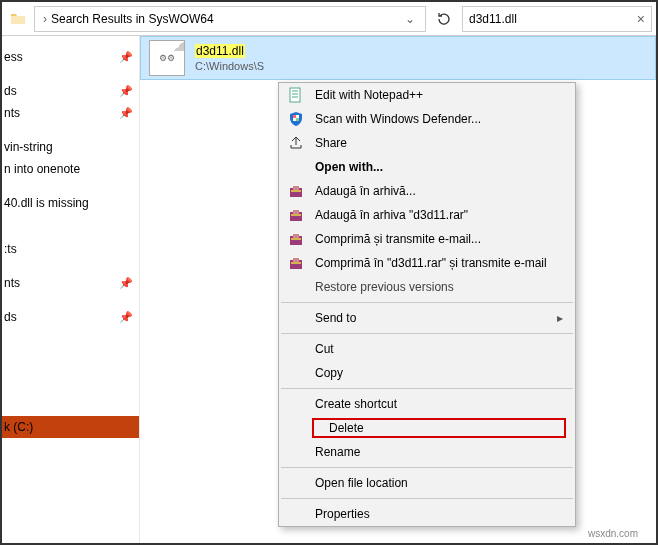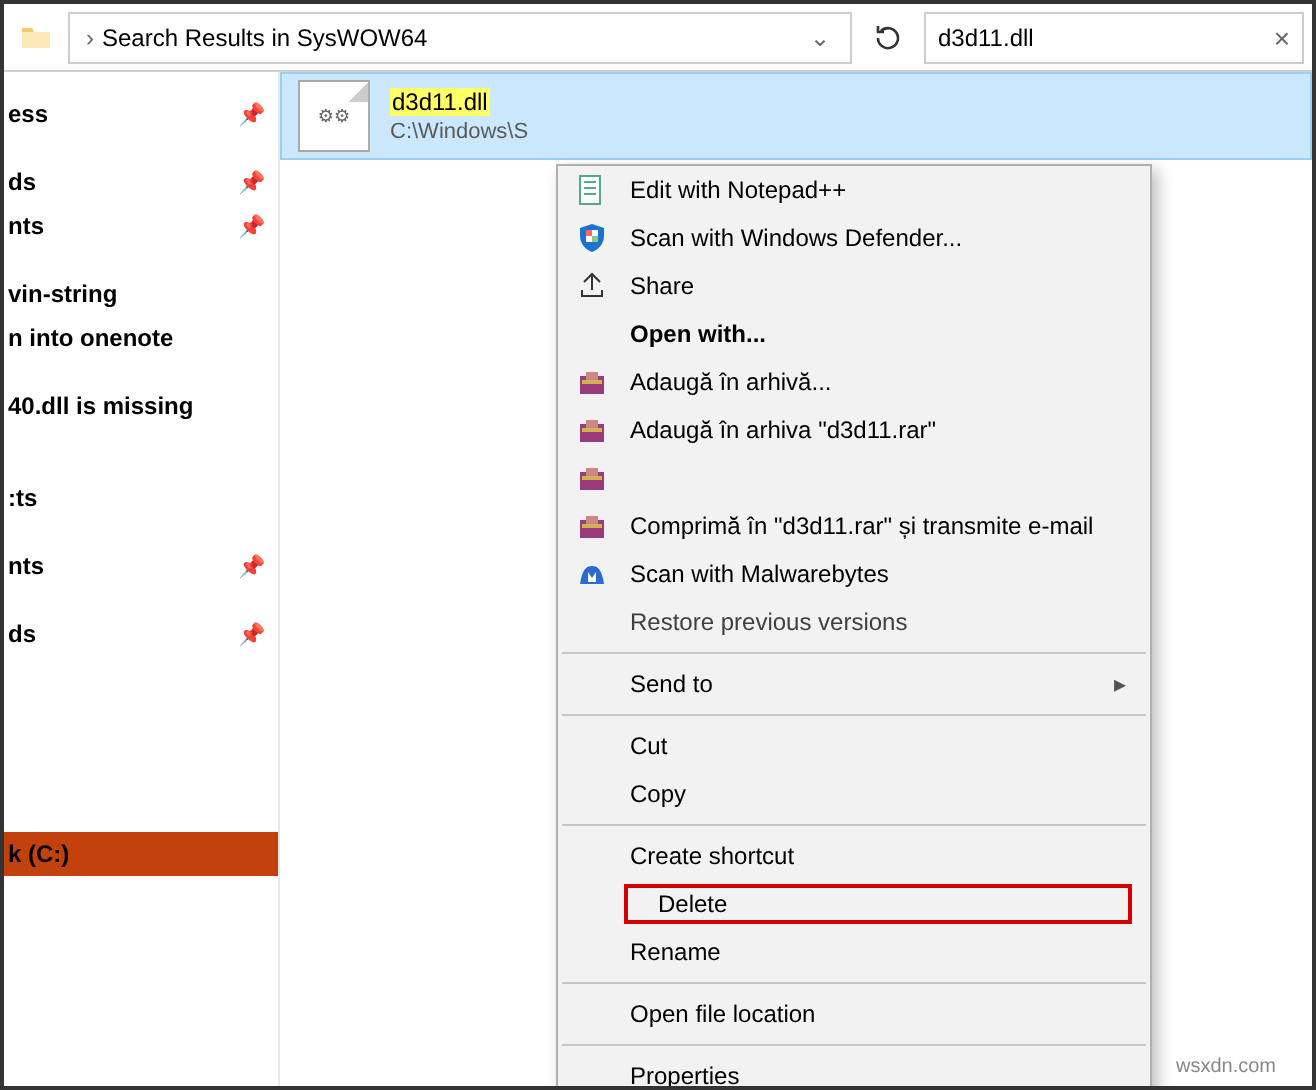--- a/index.html
+++ b/index.html
@@ -13,21 +13,21 @@
     .breadcrumb-box .bc-text { color: #000; flex: 1; white-space: nowrap; }
     .dropdown-chev { color: #666; padding: 0 6px; }
     .refresh-box { width: 28px; height: 26px; display: flex; align-items: center; justify-content: center; border: 1px solid transparent; color: #333; }
     .search-box { width: 190px; height: 26px; border: 1px solid #ccc; display: flex; align-items: center; padding: 0 6px; }
     .search-box .search-text { flex: 1; color: #000; }
     .search-box .clear-x { color: #666; font-size: 14px; cursor: pointer; }
     
     
     .main { display: flex; height: calc(100% - 34px); }
     .sidebar { width: 138px; background: #fff; border-right: 1px solid #e8e8e8; padding-top: 10px; overflow: hidden; }
-    .sidebar .sbitem { padding: 4px 6px 4px 2px; white-space: nowrap; color: #000; display: flex; align-items: flex-end; font-weight: bold; }
+    .sidebar .sbitem { padding: 4px 6px 4px 2px; white-space: nowrap; color: #000; display: flex; align-items: flex-end; }
     .sidebar .pin { float: right; color: #888; font-size: 11px; margin-left: auto; }
     .sidebar .sep { height: 12px; }
     .sidebar .sbitem.sel { background: #c2410c; margin-top: 28px; }
     
     .content { flex: 1; position: relative; background: #fff; }
     .file-row { display: flex; align-items: center; background: #cce8ff; height: 44px; padding: 4px 8px; gap: 10px; border: 1px solid #99cfef; }
     .file-icon { width: 36px; height: 36px; background: #fff; border: 1px solid #aaa; display: flex; align-items: center; justify-content: center; font-size: 9px; color: #666; position: relative; }
     .file-icon::before { content: ""; position: absolute; top: 0; right: 0; width: 10px; height: 10px; background: linear-gradient(135deg, #fff 50%, #ccc 50%); }
     .file-info .fname { background: #ffff66; font-weight: normal; display: inline-block; padding: 0 1px; }
     .file-info .fpath { color: #5a5a5a; font-size: 11px; margin-top: 2px; }
@@ -198,39 +198,31 @@
     <span class="mlabel">Adaugă în arhiva "d3d11.rar"</span>
   </div>
   <div class="mi">
     <span class="mico">
         <svg class="sv" viewBox="0 0 16 16">
           <rect x="2" y="5" width="12" height="9" fill="#9b3b7a"></rect>
           <rect x="5" y="3" width="6" height="4" fill="#c88"></rect>
           <rect x="3" y="7" width="10" height="2" fill="#d6b24a"></rect>
         </svg>
       </span>
+    <span class="mlabel">Comprimă și transmite e-mail...</span>
   </div>
   <div class="mi">
     <span class="mico">
         <svg class="sv" viewBox="0 0 16 16">
           <rect x="2" y="5" width="12" height="9" fill="#9b3b7a"></rect>
           <rect x="5" y="3" width="6" height="4" fill="#c88"></rect>
           <rect x="3" y="7" width="10" height="2" fill="#d6b24a"></rect>
         </svg>
       </span>
     <span class="mlabel">Comprimă în "d3d11.rar" și transmite e-mail</span>
-  </div>
-  <div class="mi">
-    <span class="mico">
-        <svg class="sv" viewBox="0 0 16 16">
-          <path fill="#2a6bd4" d="M2 13c1-7 3-9 6-9s5 2 6 9H2z"></path>
-          <path fill="#fff" d="M6 7l2 3 2-3v5H6z"></path>
-        </svg>
-      </span>
-    <span class="mlabel">Scan with Malwarebytes</span>
   </div>
   <div class="mi">
     <span class="mico"></span>
     <span class="mlabel dis">Restore previous versions</span>
   </div>
   <hr>
   <div class="mi">
     <span class="mico"></span>
     <span class="mlabel">Send to</span>
     <span class="arrow">▸</span>

